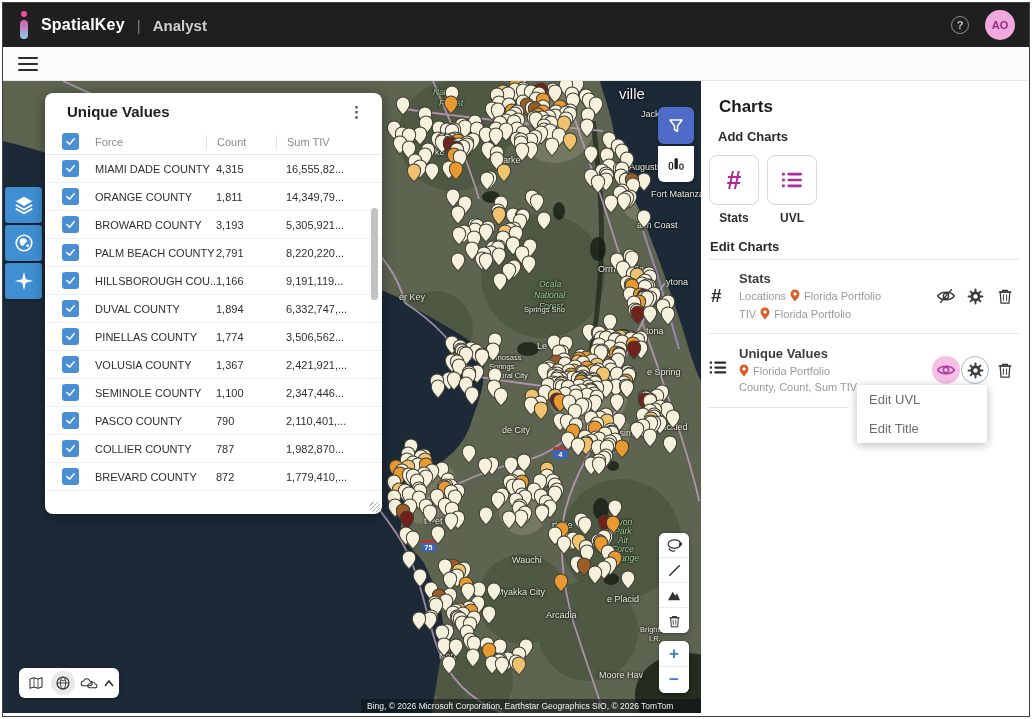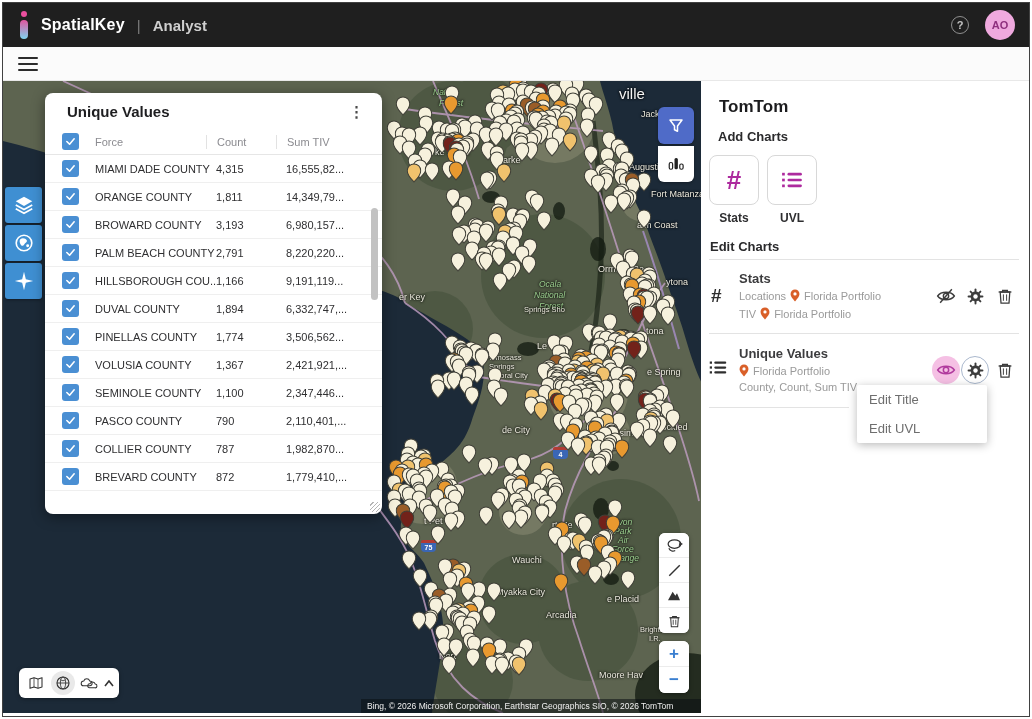--- a/index.html
+++ b/index.html
@@ -2238,21 +2238,21 @@
         <div class="tr">
           <span class="cell-cb">
             <span class="cb">
               <svg viewBox="0 0 24 24" width="11" height="11">
                 <path d="M4 12 L10 18 L20 6" fill="none" stroke="#fff" stroke-width="3.4" stroke-linecap="round" stroke-linejoin="round"></path>
               </svg>
             </span>
           </span>
           <span class="cell-county">BROWARD COUNTY</span>
           <span class="cell-count">3,193</span>
-          <span class="cell-sum">6,980,157...</span>
+          <span class="cell-sum">5,305,921...</span>
         </div>
         <div class="tr">
           <span class="cell-cb">
             <span class="cb">
               <svg viewBox="0 0 24 24" width="11" height="11">
                 <path d="M4 12 L10 18 L20 6" fill="none" stroke="#fff" stroke-width="3.4" stroke-linecap="round" stroke-linejoin="round"></path>
               </svg>
             </span>
           </span>
           <span class="cell-county">PALM BEACH COUNTY</span>
@@ -2353,21 +2353,21 @@
           </span>
           <span class="cell-county">BREVARD COUNTY</span>
           <span class="cell-count">872</span>
           <span class="cell-sum">1,779,410,...</span>
         </div>
       </div>
     <div class="uv-scroll"></div>
   </div>
 
   <aside class="rightpanel">
-    <div class="rp-title">TomTom</div>
+    <div class="rp-title">Charts</div>
     <div class="rp-sub" style="left:17px;top:48px">Add Charts</div>
 
     <button class="addbtn" style="left:8px;top:74px">
       <span class="hash">#</span>
     </button>
     <span class="addlabel" style="left:8px;top:130px">Stats</span>
 
     <button class="addbtn" style="left:66px;top:74px">
       <svg width="22" height="18" viewBox="0 0 24 20">
         <rect x="1" y="2" width="3" height="3" fill="#ad2a9e"></rect>
@@ -2473,18 +2473,18 @@
         <path d="M4 6 H16 L15 20 H5 Z" fill="none" stroke="#3c3c3c" stroke-width="1.6"></path>
         <line x1="2" y1="6" x2="18" y2="6" stroke="#3c3c3c" stroke-width="1.6"></line>
         <path d="M7 6 V4 H13 V6" fill="none" stroke="#3c3c3c" stroke-width="1.6"></path>
         <line x1="8" y1="9" x2="8" y2="17" stroke="#3c3c3c" stroke-width="1.2"></line>
         <line x1="12" y1="9" x2="12" y2="17" stroke="#3c3c3c" stroke-width="1.2"></line>
       </svg>
     </button>
     <div class="rp-divider" style="top:326px;right:180px"></div>
 
     <div class="ctxmenu" id="ctxmenu">
+        <div class="mi">Edit UVL</div>
         <div class="mi">Edit Title</div>
-        <div class="mi">Edit UVL</div>
       </div>
   </aside>
 
 </div>
 
 </body></html>

